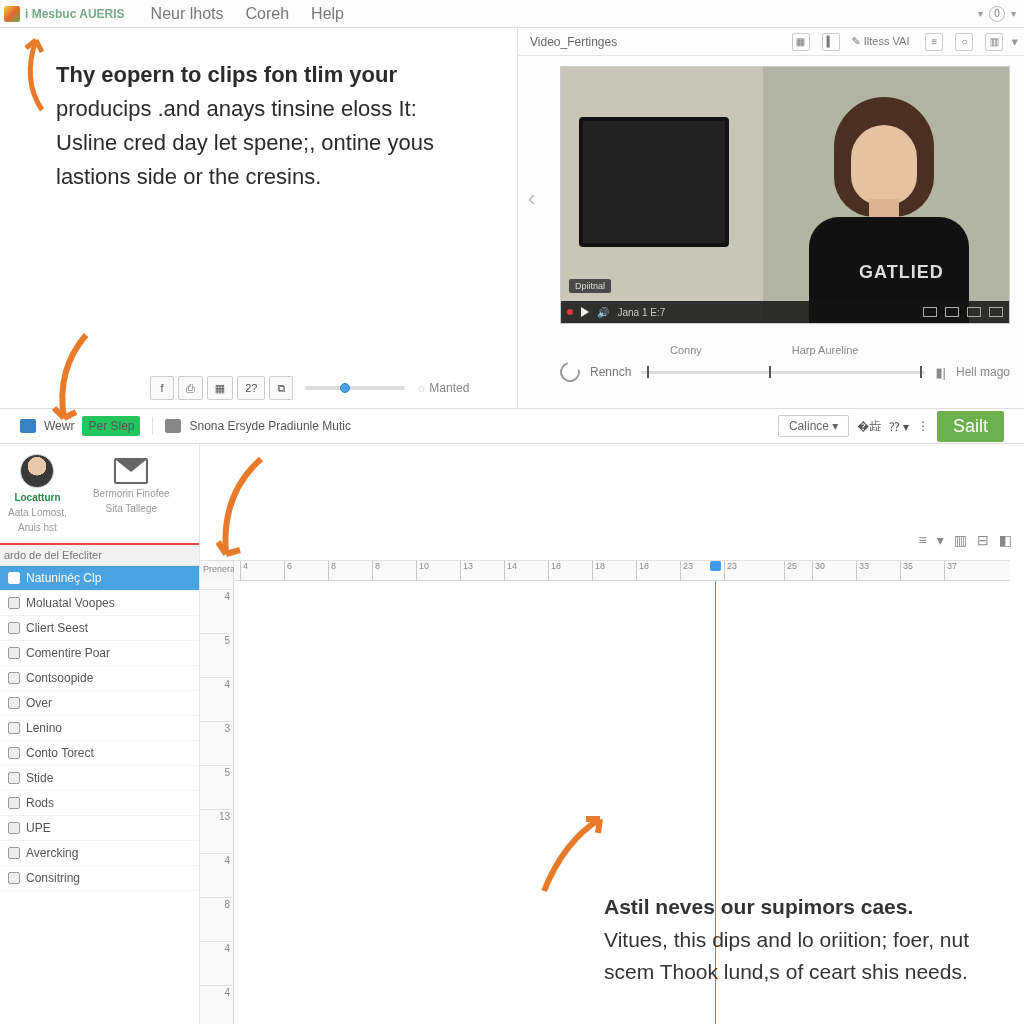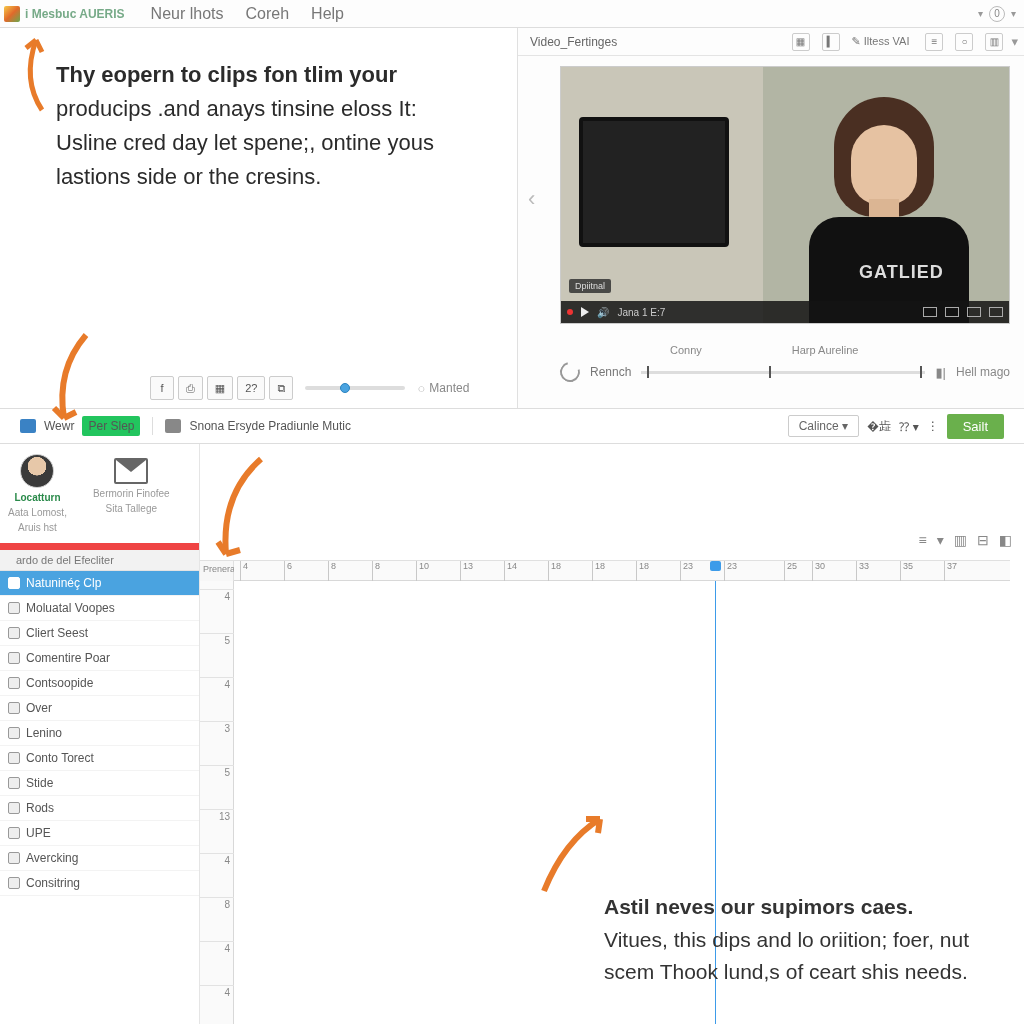--- a/index.html
+++ b/index.html
@@ -60,34 +60,34 @@
 .track .mk { position:absolute; width:2px; height:12px; background:#555; top:-5px;}
 .endlbl { font-size:12px; color:#888; }
 
 
 .midbar { height:36px; background:#fff; border-top:1px solid #ddd; border-bottom:1px solid #ddd; display:flex; align-items:center; padding:0 20px; gap:8px;}
 .midbar .ic { width:16px; height:14px; background:#3a82c4; border-radius:2px;}
 .midbar .lnk { font-size:12px; color:#555;}
 .midbar .sep { width:1px; height:18px; background:#ddd; margin:0 4px;}
 .midbar .grow{flex:1}
 .midbar .drop { border:1px solid #ccc; padding:3px 10px; border-radius:2px; font-size:12px; color:#666;}
-.midbar .sbtn { background:#6ab04c; color:#fff; padding:5px 16px; border-radius:2px; font-size:13px;}
+.midbar .sbtn { background:#6ab04c; color:#fff; padding:5px 16px; border-radius:2px; font-size:18px;}
 
 
 .lower { display:flex; height:580px; background:#fff; position:relative;}
 .side { width:200px; border-right:1px solid #e5e5e5; }
-.profile { display:flex; padding:10px 8px; gap:26px; border-bottom:7px solid #ef4444;}
+.profile { display:flex; padding:10px 8px; gap:26px; border-bottom:2px solid #ef4444;}
 .pcol { display:flex; flex-direction:column; align-items:center; font-size:10px; color:#667; gap:4px;}
 .avatar { width:34px; height:34px; border-radius:50%; background:radial-gradient(circle at 50% 35%, #e7c8a9 0 35%, #3a3a3a 36% 100%); border:1px solid #ccc;}
 .envelope { width:34px; height:26px; border:2px solid #666; border-radius:2px; position:relative; margin-top:4px;}
 .envelope:before{content:"";position:absolute;left:0;right:0;top:0;height:0;border-left:15px solid transparent;border-right:15px solid transparent;border-top:12px solid #666;}
 .pcol .nm{ color:#2a8a4a; font-weight:600;}
 .pcol .sub{ color:#999;}
 
-.treehdr { background:#f2f2f2; font-size:11px; color:#777; padding:4px 16px; border-bottom:1px solid #e3e3e3;}
+.treehdr { background:#f2f2f2; font-size:11px; color:#777; padding:4px 4px; border-bottom:1px solid #e3e3e3;}
 .tree { list-style:none; }
 .tree li { display:flex; align-items:center; gap:6px; padding:5px 8px; font-size:12px; color:#555; border-bottom:1px solid #f3f3f3; cursor:pointer;}
 .tree li.sel { background:#4aa3e0; color:#fff;}
 .tree .tic { width:12px; height:12px; border:1px solid #999; background:#eee; border-radius:2px; flex-shrink:0;}
 .tree li.sel .tic{ border-color:#fff; background:#fff;}
 
 .canvas-area { flex:1; position:relative; }
 .annot2 { position:absolute; left:70px; top:0px; right:30px; font-size:21px; line-height:1.5; color:#2b2b2b;}
 .annot2 .lead { font-weight:800;}
 .canvas-tools { position:absolute; right:12px; top:88px; display:flex; gap:10px; color:#888; font-size:14px;}

